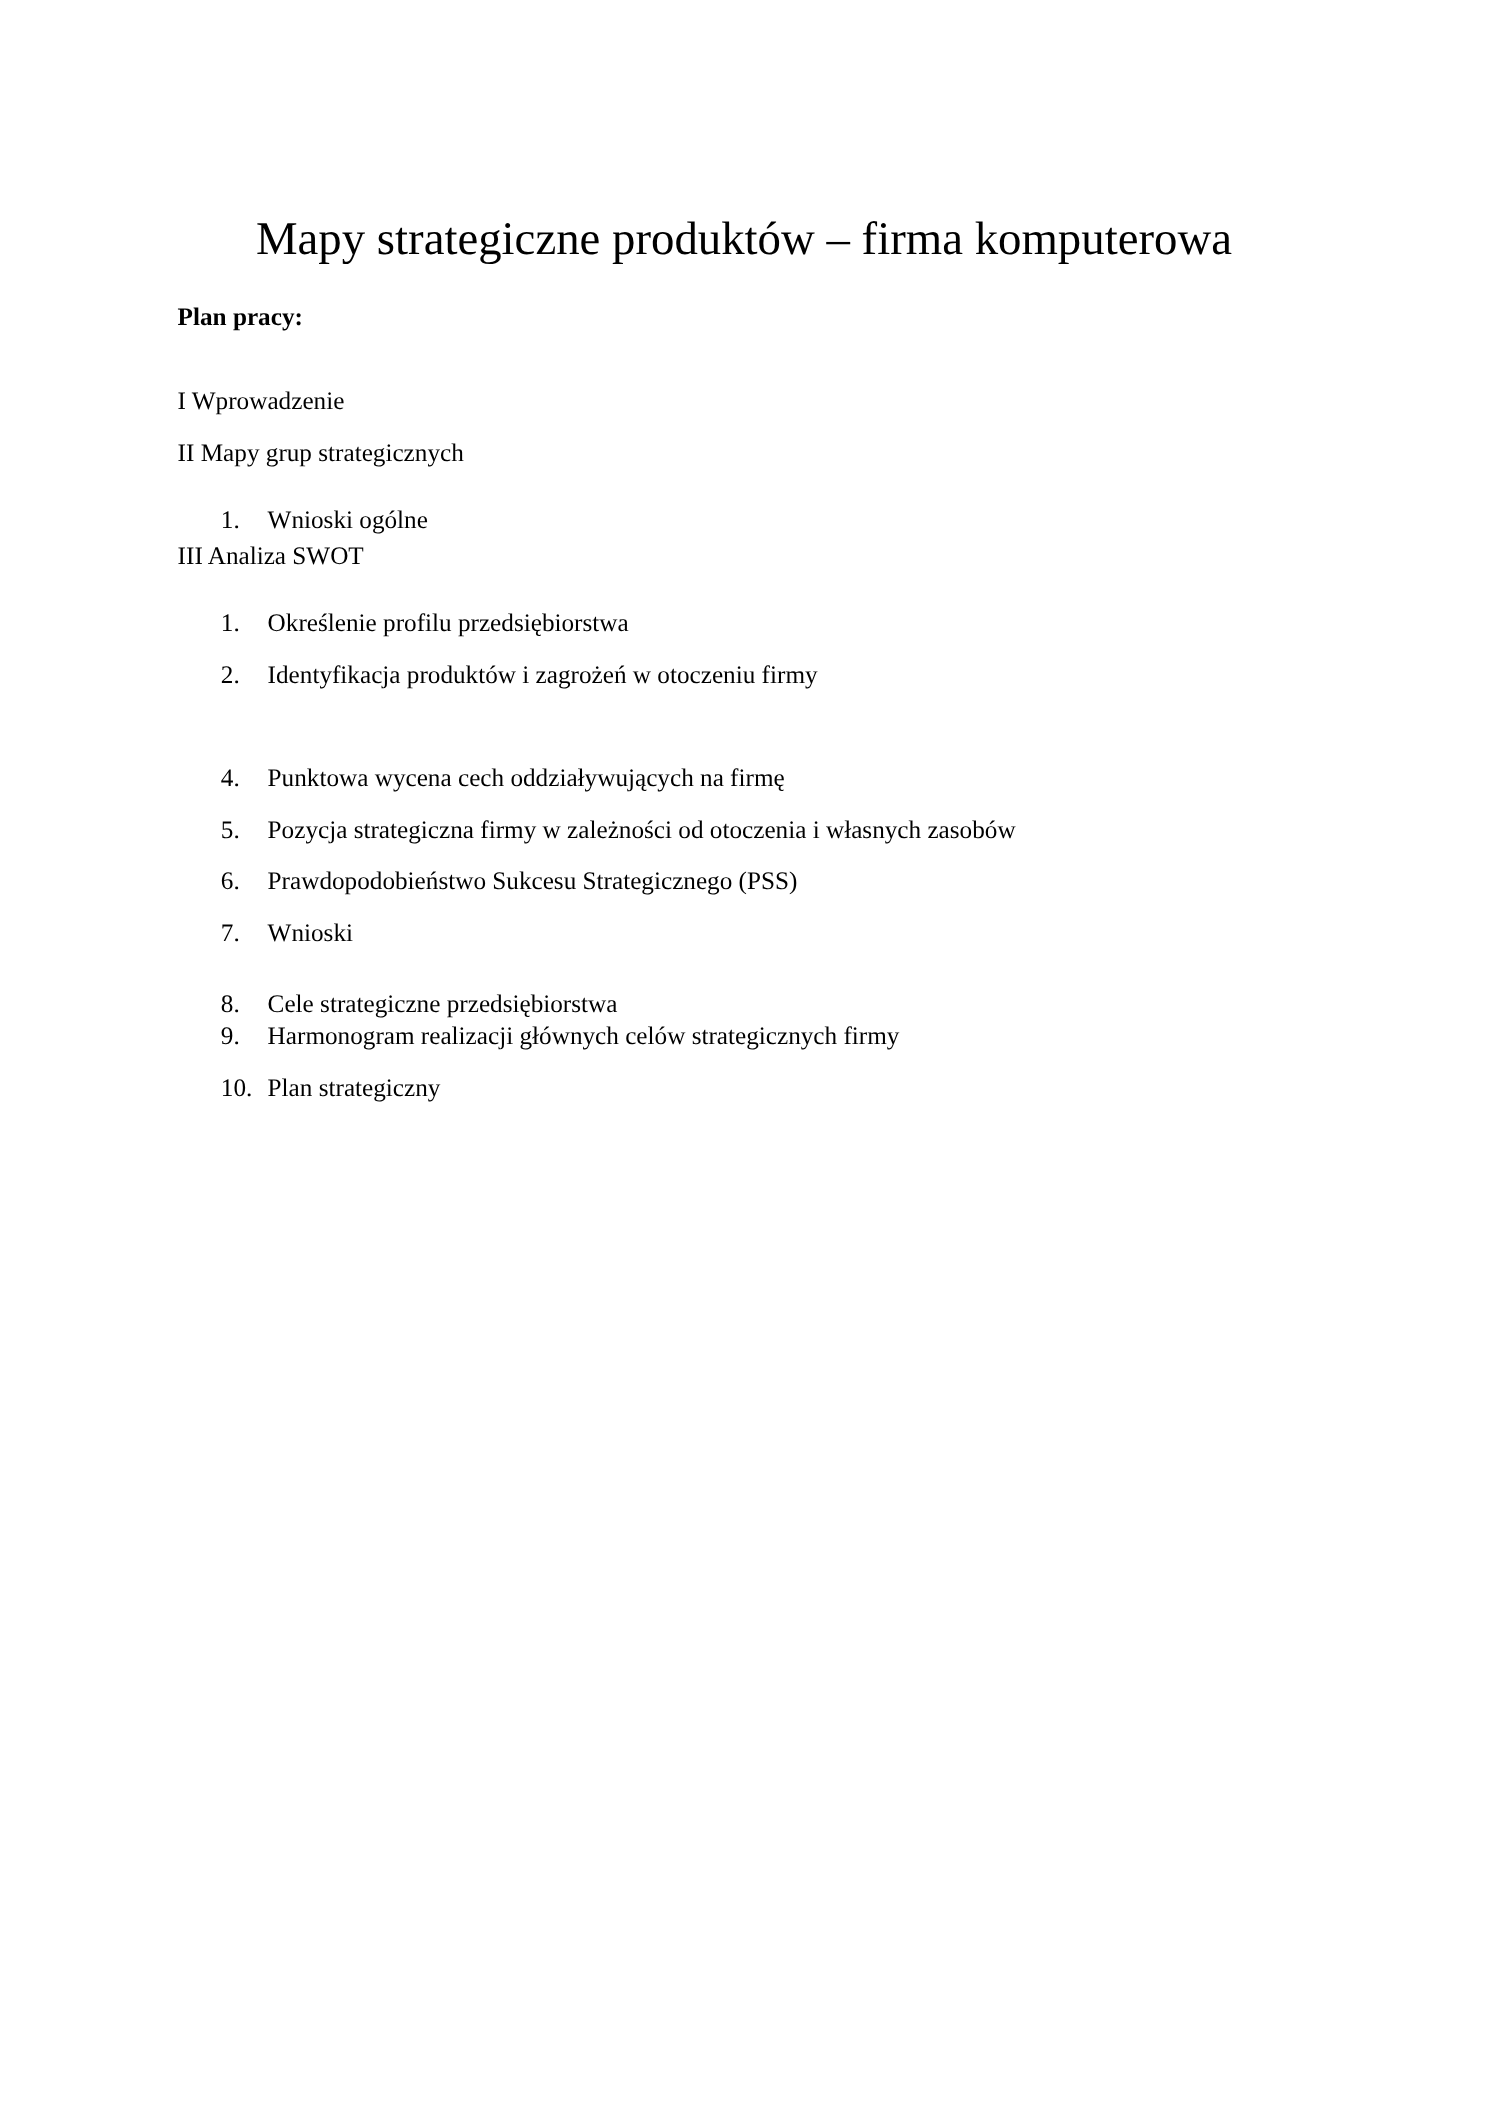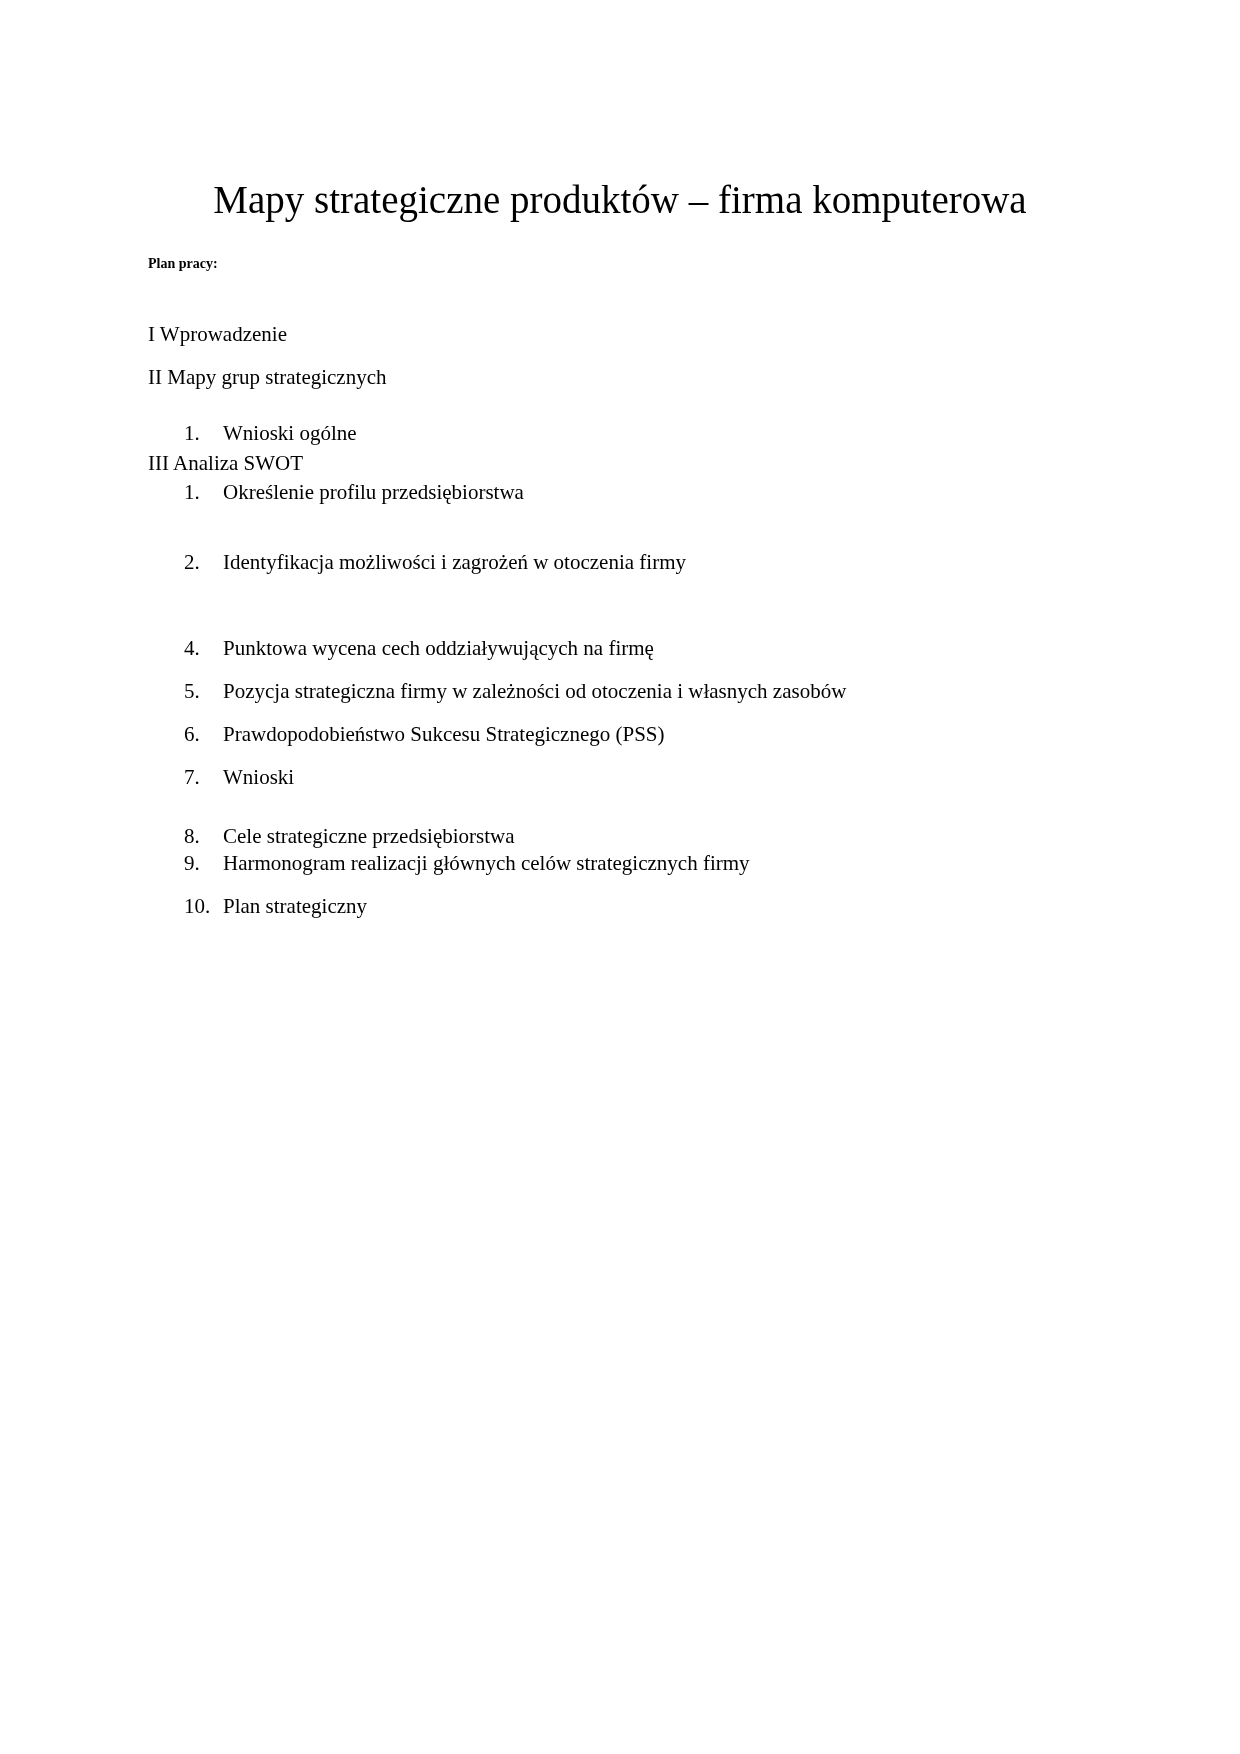--- a/index.html
+++ b/index.html
@@ -29,21 +29,21 @@
       text-align: center;
       font-size: 39px;
       line-height: 48px;
       font-weight: normal;
       margin: 0;
     }
     .plan-label {
       position: absolute;
       left: 148px;
       top: 250px;
-      font-size: 14px;
+      font-size: 21px;
       font-weight: bold;
       line-height: 28px;
       margin: 0;
     }
     .line {
       position: absolute;
       font-size: 21px;
       line-height: 28px;
       white-space: nowrap;
     }
@@ -68,25 +68,25 @@
   <p class="plan-label">Plan pracy:</p>
 
   <div class="line section" style="top:291px;">I Wprowadzenie</div>
 
   <div class="line section" style="top:334px;">II Mapy grup strategicznych</div>
   <div class="line item" style="top:377px;">
     <span class="num">1.</span><span>Wnioski ogólne</span>
   </div>
 
   <div class="line section" style="top:420px;">III Analiza SWOT</div>
-  <div class="line item" style="top:436px;">
+  <div class="line item" style="top:463px;">
     <span class="num">1.</span><span>Określenie profilu przedsiębiorstwa</span>
   </div>
   <div class="line item" style="top:506px;">
-    <span class="num">2.</span><span>Identyfikacja możliwości i zagrożeń w otoczenia firmy</span>
+    <span class="num">2.</span><span>Identyfikacja produktów i zagrożeń w otoczeniu firmy</span>
   </div>
   <div class="line item" style="top:592px;">
     <span class="num">4.</span><span>Punktowa wycena cech oddziaływujących na firmę</span>
   </div>
   <div class="line item" style="top:635px;">
     <span class="num">5.</span><span>Pozycja strategiczna firmy w zależności od otoczenia i własnych zasobów</span>
   </div>
   <div class="line item" style="top:678px;">
     <span class="num">6.</span><span>Prawdopodobieństwo Sukcesu Strategicznego (PSS)</span>
   </div>

